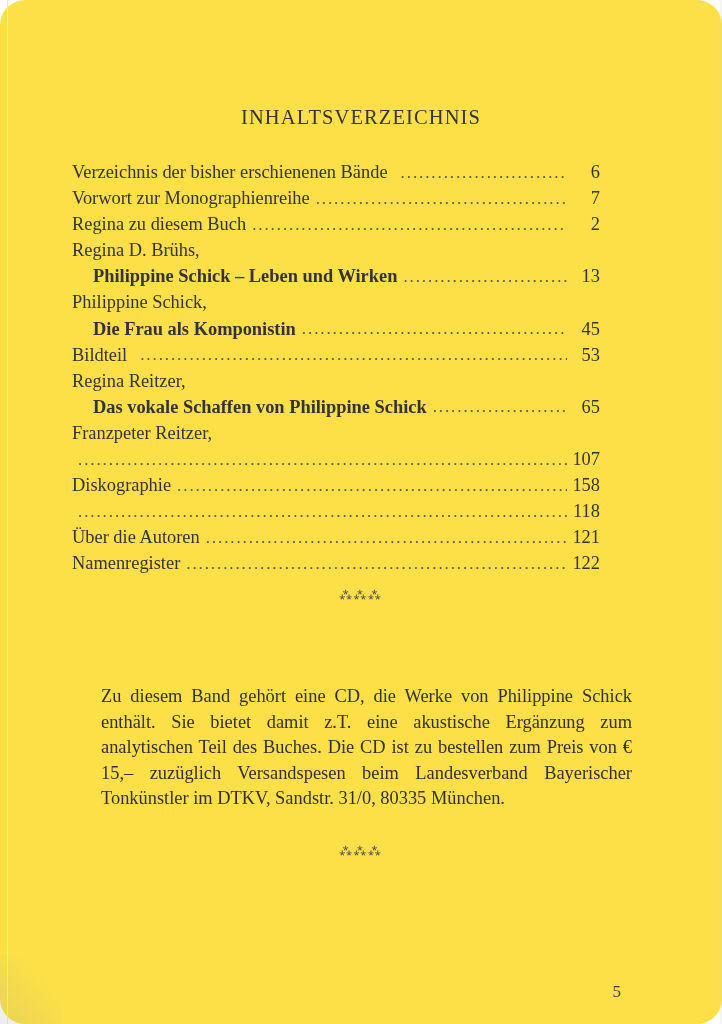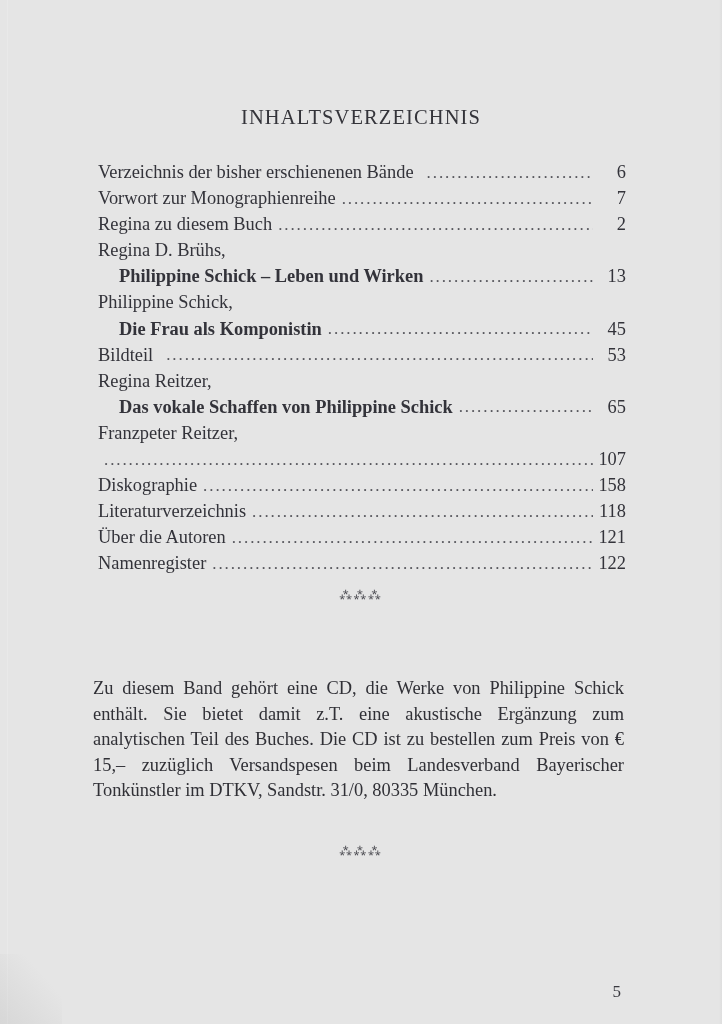--- a/index.html
+++ b/index.html
@@ -14,21 +14,22 @@
     overflow: hidden;
     font-family: "Liberation Serif", serif;
     color: #2e2e30;
     -webkit-font-smoothing: antialiased;
   }
 
   
   .page {
     position: absolute;
     inset: 0;
-    background: #e5e5e5;
+    background: #fde047;
+    border-radius: 25px;
   }
 
   
   .scan-line-left {
     position: absolute;
     left: 7px;
     top: 0;
     width: 1px;
     height: 1024px;
     background: #e9e9e9;
@@ -60,21 +61,21 @@
     font-size: 20.5px;
     letter-spacing: 1.1px;
     color: #34343a;
     font-weight: normal;
     margin: 0;
   }
 
   
   .toc {
     position: absolute;
-    left: 98px;
+    left: 72px;
     top: 159px;
     width: 528px;
   }
   .toc-row {
     display: flex;
     align-items: baseline;
     font-size: 18.4px;
     line-height: 26.1px;
     white-space: nowrap;
     color: #33333a;
@@ -137,21 +138,21 @@
   .body-note {
     position: absolute;
     left: 89px;
     top: 672px;
     width: 531px;
     font-size: 18.4px;
     line-height: 25.6px;
     text-align: justify;
     text-justify: inter-word;
     color: #303036;
-    margin: 4px;
+    margin: 12px;
     hyphens: manual;
   }
 
   
   .folio {
     position: absolute;
     right: 101px;
     top: 982px;
     font-size: 17px;
     color: #3a3a40;
@@ -240,21 +241,20 @@
         <span class="toc-dots"></span>
         <span class="toc-page">107</span>
       </div>
       <div class="toc-row">
         <span class="toc-label">Diskographie</span>
         <span class="toc-gap"></span>
         <span class="toc-dots"></span>
         <span class="toc-page">158</span>
       </div>
       <div class="toc-row">
-        <span class="toc-label">Literaturverzeichnis</span>
         <span class="toc-gap"></span>
         <span class="toc-dots"></span>
         <span class="toc-page">118</span>
       </div>
       <div class="toc-row">
         <span class="toc-label">Über die Autoren</span>
         <span class="toc-gap"></span>
         <span class="toc-dots"></span>
         <span class="toc-page">121</span>
       </div>

